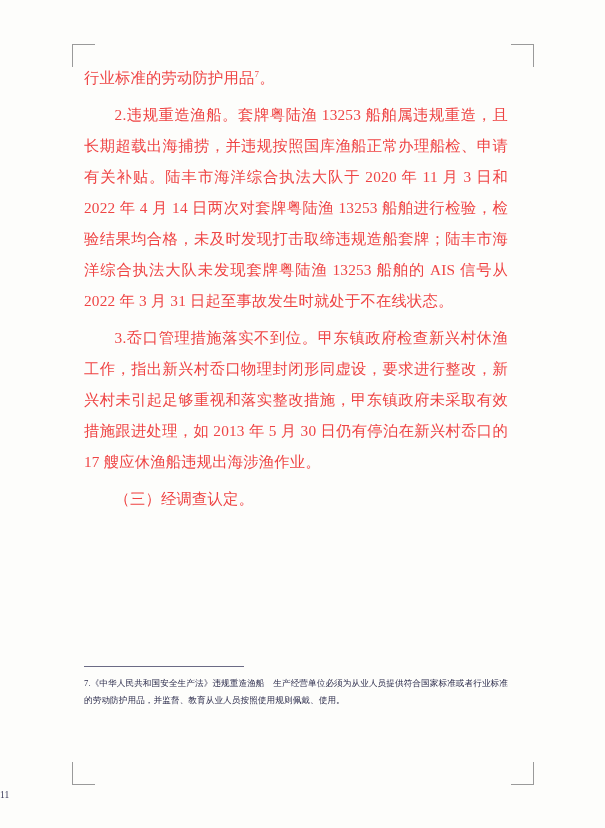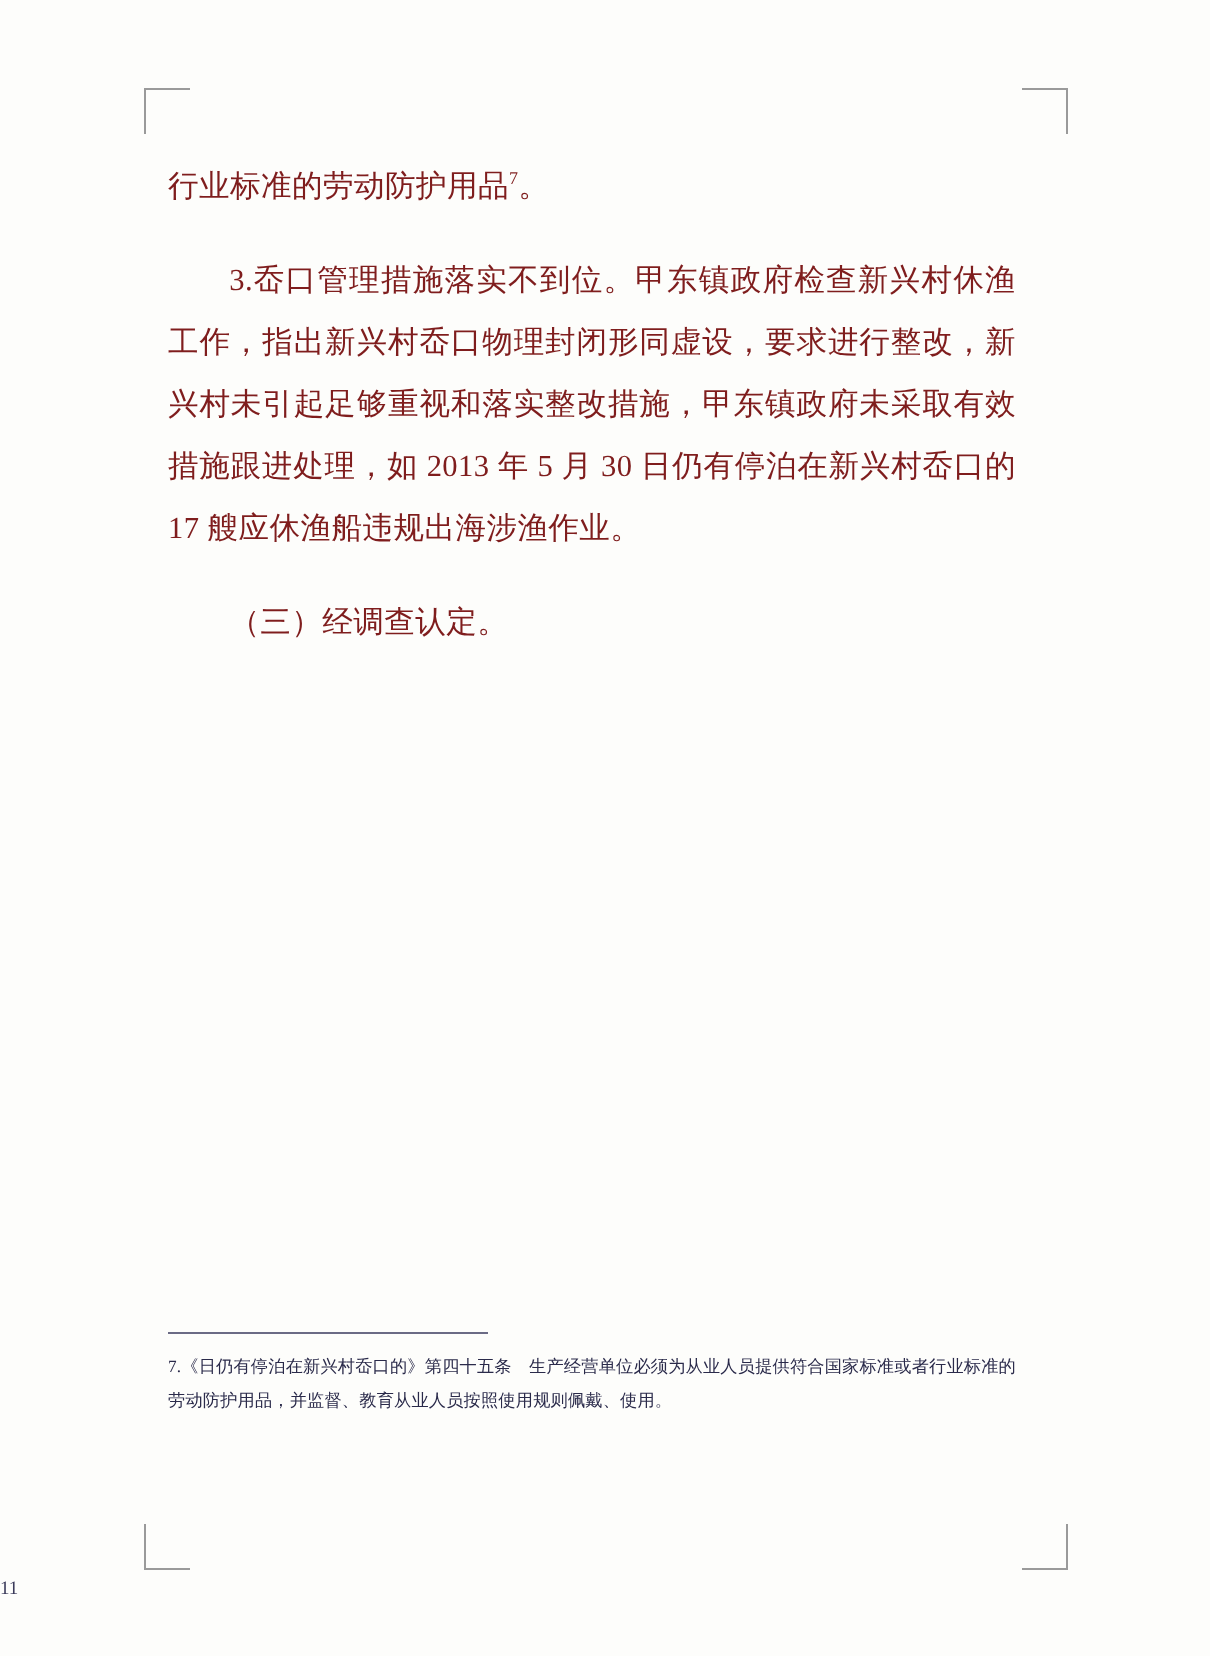--- a/index.html
+++ b/index.html
@@ -36,27 +36,27 @@
   .crop.bl { left: 72px;  top: 762px; border-left-width: 1px; border-bottom-width: 1px; }
   .crop.br { left: 511px; top: 762px; border-right-width: 1px; border-bottom-width: 1px; }
 
   .body-area {
     position: absolute;
     left: 84px;
     top: 62px;
     width: 424px;
   }
   p.para {
-    margin: 16px 0 6px 0;
+    margin: 0 0 6px 0;
     font-size: 15.3px;
     line-height: 31px;
     text-align: justify;
     text-justify: inter-ideograph;
     letter-spacing: 0.2px;
-    color: #7f1d1d;
+    color: #ef4444;
   }
   p.indent {
     text-indent: 2em;
   }
   sup.fn {
     font-size: 9px;
     vertical-align: super;
     line-height: 0;
   }
   .footnote-wrap {
@@ -96,28 +96,29 @@
 
   <div class="crop tl"></div>
   <div class="crop tr"></div>
   <div class="crop bl"></div>
   <div class="crop br"></div>
 
   <div class="body-area">
 
     <p class="para"><span>行业标准的劳动防护用品</span><sup class="fn">7</sup><span>。</span></p>
 
+    <p class="para indent">2.违规重造渔船。套牌粤陆渔 13253 船舶属违规重造，且长期超载出海捕捞，并违规按照国库渔船正常办理船检、申请有关补贴。陆丰市海洋综合执法大队于 2020 年 11 月 3 日和 2022 年 4 月 14 日两次对套牌粤陆渔 13253 船舶进行检验，检验结果均合格，未及时发现打击取缔违规造船套牌；陆丰市海洋综合执法大队未发现套牌粤陆渔 13253 船舶的 AIS 信号从 2022 年 3 月 31 日起至事故发生时就处于不在线状态。</p>
 
     <p class="para indent">3.岙口管理措施落实不到位。甲东镇政府检查新兴村休渔工作，指出新兴村岙口物理封闭形同虚设，要求进行整改，新兴村未引起足够重视和落实整改措施，甲东镇政府未采取有效措施跟进处理，如 2013 年 5 月 30 日仍有停泊在新兴村岙口的 17 艘应休渔船违规出海涉渔作业。</p>
 
     <p class="para indent">（三）经调查认定。</p>
 
 
   </div>
 
   <div class="footnote-wrap">
     <div class="fn-rule"></div>
-    <div class="footnote"><span>7.</span><span>《日仍有停泊在新兴村岙口的》第四十五条　生产经营单位必须为从业人员提供符合国家标准或者行业标准的劳动防护用品，并监督、教育从业人员按照使用规则佩戴、使用。</span></div>
+    <div class="footnote"><span>7.</span><span>《中华人民共和国安全生产法》违规重造渔船　生产经营单位必须为从业人员提供符合国家标准或者行业标准的劳动防护用品，并监督、教育从业人员按照使用规则佩戴、使用。</span></div>
   </div>
 
   <div class="page-number">11</div>
 
 </div>
 
 </body></html>

